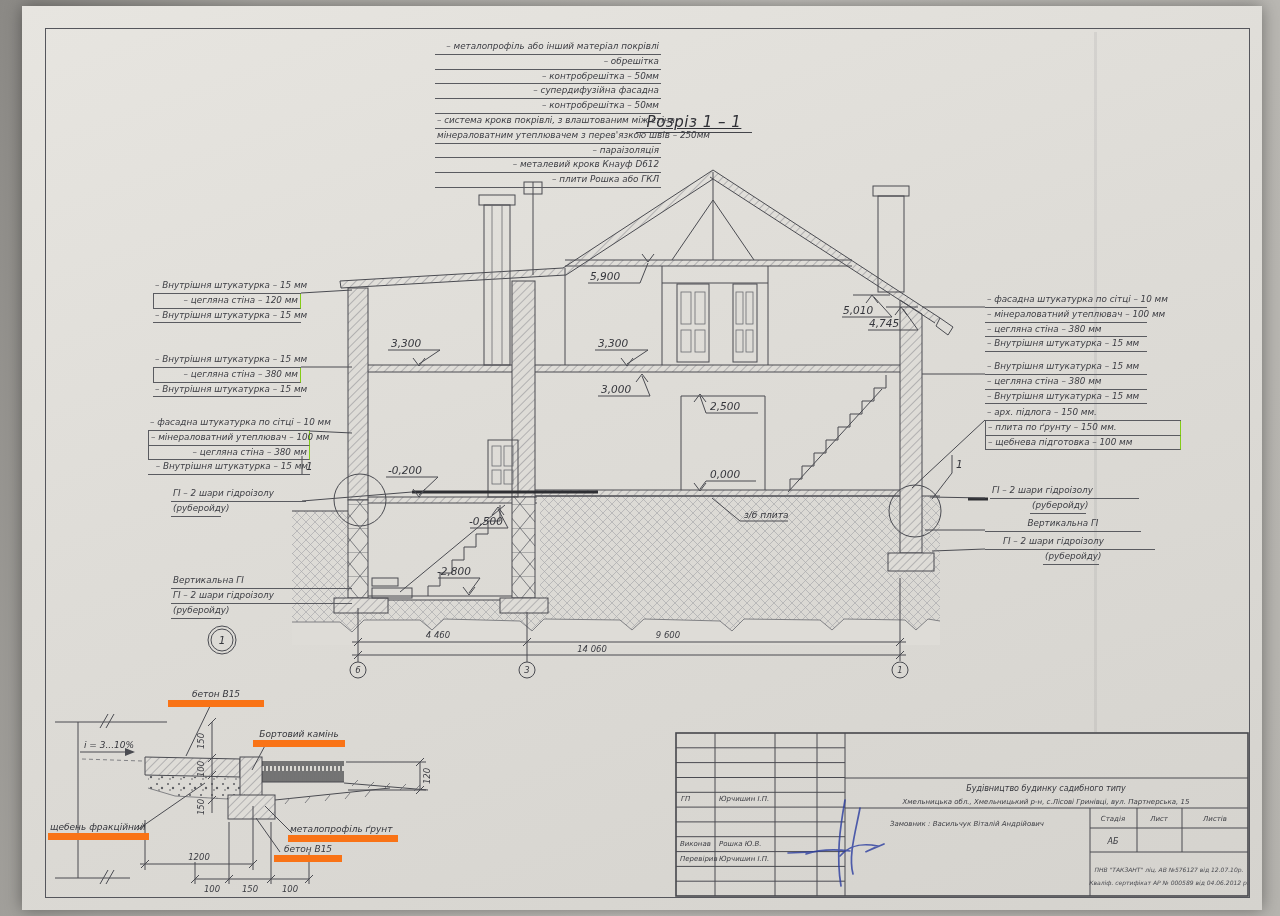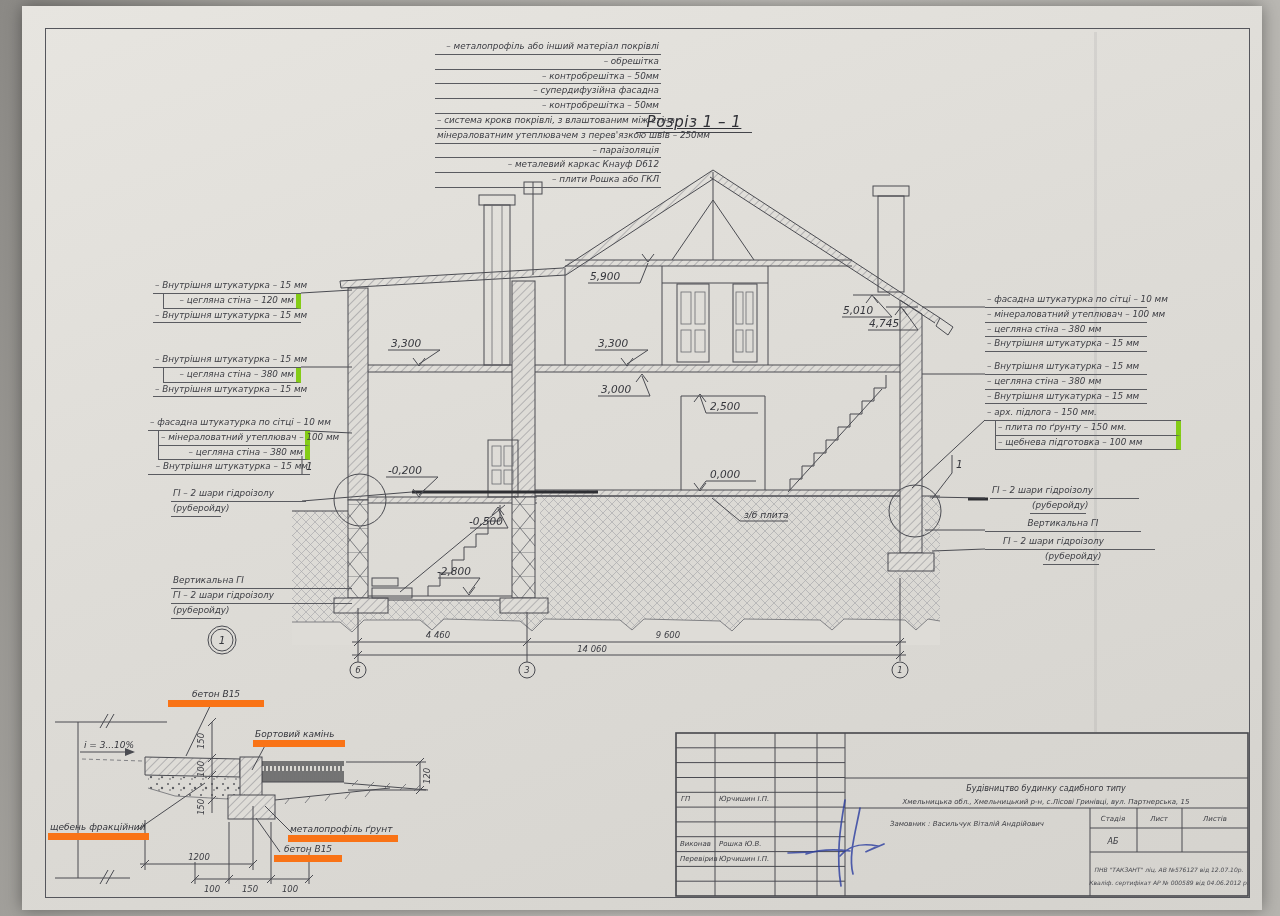--- a/index.html
+++ b/index.html
@@ -27,21 +27,21 @@
   .at{font:italic 9px "DejaVu Sans",sans-serif;fill:#35363c;}
   .tb{font:italic 7px "DejaVu Sans",sans-serif;fill:#3b3c42;}
   .tbs{font:italic 6px "DejaVu Sans",sans-serif;fill:#4a4b51;}
   .tbm{font:italic 8px "DejaVu Sans",sans-serif;fill:#35363c;}
   .stack{position:absolute;}
   .stack .row{
     font:italic 8.8px/13.8px "DejaVu Sans",sans-serif;color:#3c3d43;
     border-bottom:1px solid #5a5b60;white-space:nowrap;padding:0 2px;
   }
   .ra .row{text-align:right;}
-  .row.bx{border-left:1px solid #5a5b60;border-right:5px solid #84cc16;margin-left:10px;}
+  .row.bx{border-left:1px solid #5a5b60;border-right:1px solid #84cc16;}
   .ttl{
     position:absolute;left:636px;top:112px;width:116px;text-align:center;
     font:italic 15px/20px "DejaVu Sans",sans-serif;color:#2f3036;
     border-bottom:1.5px solid #44454a;letter-spacing:.5px;text-decoration:underline;
   }
   .dlbl{
     position:absolute;font:italic 9px/12px "DejaVu Sans",sans-serif;color:#35363c;
     border-bottom:7px solid #f97316;white-space:nowrap;padding:0 2px;
   }
   .crease{position:absolute;left:1094px;top:32px;width:3px;height:700px;background:rgba(70,70,76,.08);}
@@ -366,21 +366,21 @@
 
 <div class="stack ra" style="left:435px;top:40px;width:226px">
   <div class="row">– металопрофіль або інший матеріал покрівлі</div>
   <div class="row">– обрешітка</div>
   <div class="row">– контробрешітка – 50мм</div>
   <div class="row">– супердифузійна фасадна</div>
   <div class="row">– контробрешітка – 50мм</div>
   <div class="row">– система крокв покрівлі, з влаштованим між стіна</div>
   <div class="row">мінераловатним утеплювачем з перев'язкою швів – 250мм</div>
   <div class="row">– параізоляція</div>
-  <div class="row">– металевий каркас Кнауф D612</div>
+  <div class="row">– металевий крокв Кнауф D612</div>
   <div class="row">– плити Рошка або ГКЛ</div>
 </div>
 
 <div class="stack ra" style="left:153px;top:279px;width:148px">
   <div class="row">– Внутрішня штукатурка – 15 мм</div>
   <div class="row bx">– цегляна стіна – 120 мм</div>
   <div class="row">– Внутрішня штукатурка – 15 мм</div>
 </div>
 <div class="stack ra" style="left:153px;top:353px;width:148px">
   <div class="row">– Внутрішня штукатурка – 15 мм</div>
@@ -429,16 +429,16 @@
 </div>
 <div class="stack" style="left:985px;top:517px">
   <div class="row" style="width:152px;text-align:center">Вертикальна ГІ</div>
 </div>
 <div class="stack" style="left:985px;top:535px">
   <div class="row" style="width:150px;padding-left:18px">ГІ – 2 шари гідроізолу</div>
   <div class="row" style="width:52px;margin-left:58px">(руберойду)</div>
 </div>
 
 <div class="dlbl" style="left:168px;top:688px;width:92px;text-align:center">бетон В15</div>
-<div class="dlbl" style="left:253px;top:728px;width:88px;text-align:left">Бортовий камінь</div>
+<div class="dlbl" style="left:253px;top:728px;width:88px;text-align:center">Бортовий камінь</div>
 <div class="dlbl" style="left:48px;top:821px;width:97px">щебень фракційний</div>
 <div class="dlbl" style="left:288px;top:823px;width:106px">металопрофіль ґрунт</div>
 <div class="dlbl" style="left:274px;top:843px;width:64px;text-align:center">бетон В15</div>
 
 </body></html>

